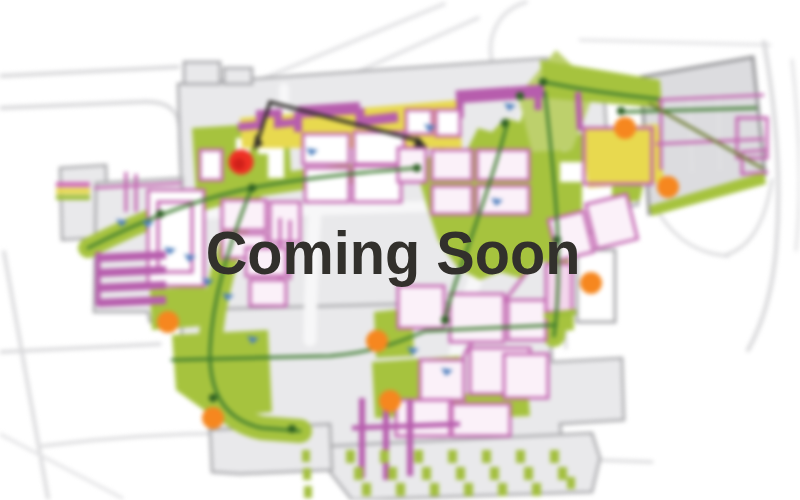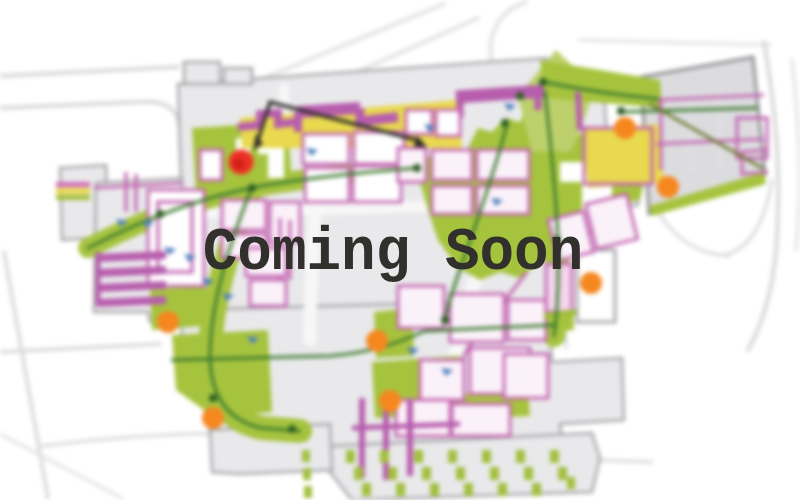--- a/index.html
+++ b/index.html
@@ -1,19 +1,19 @@
 <!DOCTYPE html>
 <html style="--pal-background: #ffffff; --pal-title-text: #32302c; --pal-road-gray: #d8d8da; --pal-block-gray: #e9e9eb; --pal-panel-gray: #dcdcdf; --pal-outline-gray: #a5a5a8; --pal-greenway: #a6c33e; --pal-greenway-light: #bdd06c; --pal-path-green: #3c7a2e; --pal-magenta: #c468b2; --pal-magenta-solid: #b75dad; --pal-yellow: #e8d94f; --pal-orange: #f6871f; --pal-red: #ee3124; --pal-blue: #4d7fbe; --pal-black: #2e2a28;"><head>
 <meta charset="utf-8">
 <style>
   html,body{margin:0;padding:0;}
   .stage{
     position:relative;width:800px;height:500px;overflow:hidden;
     background:var(--pal-background,#ffffff);
-    font-family:Liberation Mono, monospace;
+    font-family:Liberation Sans, sans-serif;
   }
   svg.site-map{position:absolute;left:0;top:0;filter:blur(2.3px);}
   
   .road{stroke:var(--pal-road-gray,#d8d8da);fill:none;stroke-linecap:round;}
   .road-f{stroke:#e2e2e4;fill:none;stroke-linecap:round;}
   .block{fill:var(--pal-block-gray,#e9e9eb);stroke:var(--pal-outline-gray,#a5a5a8);stroke-width:2.5;}
   .panel{fill:var(--pal-panel-gray,#dcdcdf);stroke:#8f8f92;stroke-width:3;}
   .wroad{stroke:#f7f7f8;fill:none;stroke-linecap:round;}
   .green{fill:var(--pal-greenway,#a6c33e);}
   .green-l{fill:var(--pal-greenway-light,#bdd06c);}

